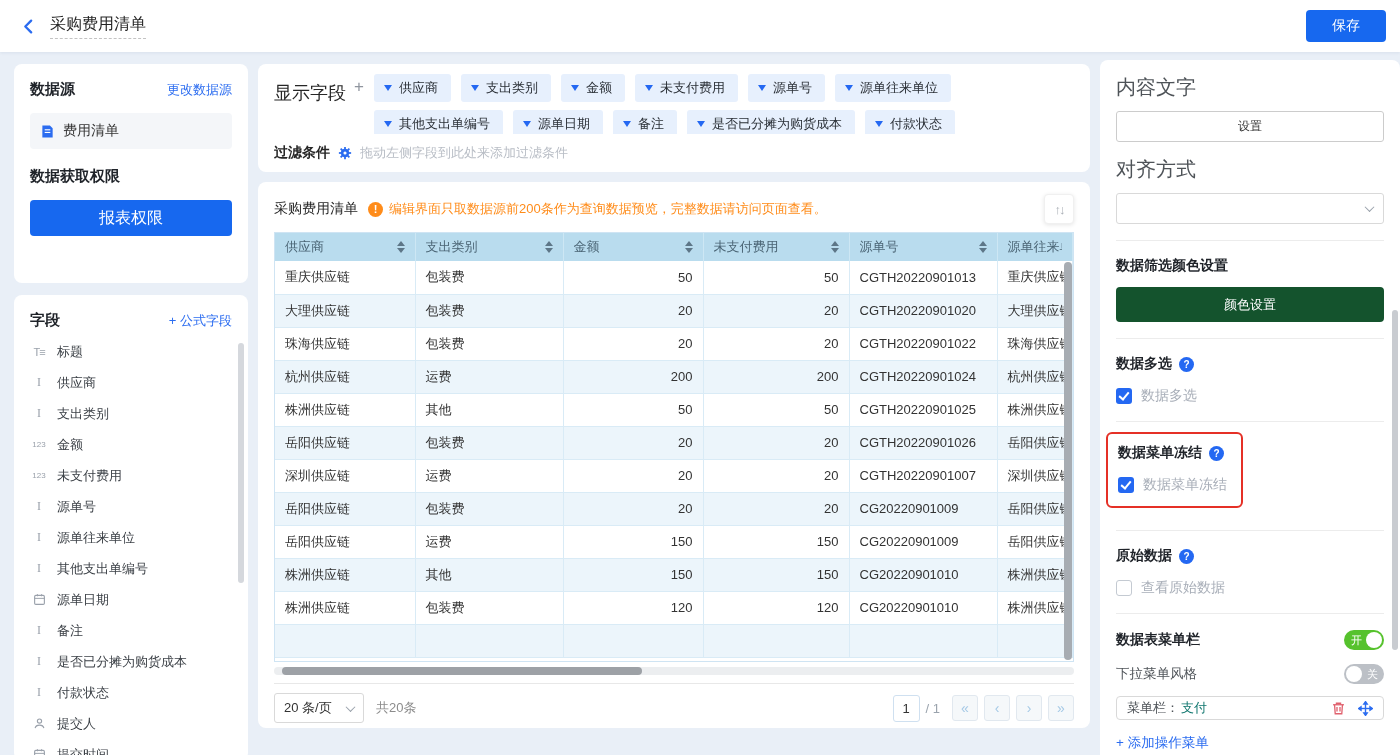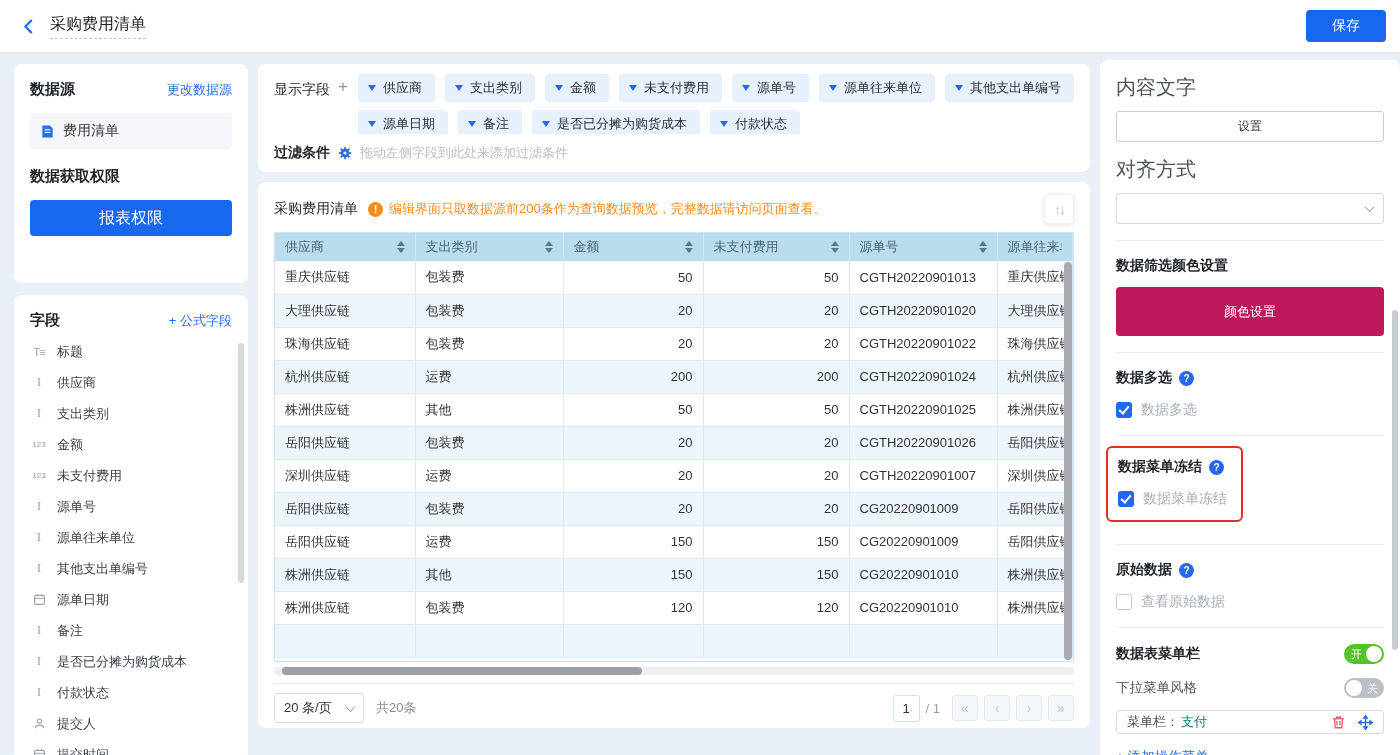--- a/index.html
+++ b/index.html
@@ -35,21 +35,21 @@
   .fi { width:18px; display:inline-flex; justify-content:center; align-items:center;
     color:#9aa1ab; flex:none; }
   .fi.t-title { font-size:11px; letter-spacing:-1px; }
   .fi.t-text { font-family:"Liberation Serif","DejaVu Serif",serif; font-size:12px; }
   .fi.t-num { font-size:8px; letter-spacing:0; }
   .fields-scroll { position:absolute; right:4px; top:48px; width:6px; height:240px;
     background:#d5d8dd; border-radius:3px; }
 
   
   .card-display { left:258px; top:64px; width:832px; min-height:60px; padding:10px 16px; display:flex; }
-  .df-label { font-size:14px; color:#262626; white-space:nowrap; margin-top:7px; }
+  .df-label { font-size:18px; color:#262626; white-space:nowrap; margin-top:7px; }
   .df-add { font-size:17px; color:#8f959e; margin:4px 10px 0 8px; cursor:pointer; line-height:1; }
   .chips { display:flex; flex-wrap:wrap; gap:8px 10px; flex:1; }
   .chip { background:#e7f0fd; border-radius:3px; padding:5px 13px 5px 10px; font-size:13px;
     color:#2a2f36; display:inline-flex; align-items:center; gap:7px; cursor:pointer; white-space:nowrap; }
   .tri-dn { width:0; height:0; border-left:4.5px solid transparent; border-right:4.5px solid transparent;
     border-top:6px solid #2468f2; }
 
   .card-filter { left:258px; top:134px; width:832px; height:38px; padding:0 16px; display:flex;
     align-items:center; gap:8px; }
   .filter-label { font-size:14px; color:#262626; font-weight:bold; }
@@ -110,21 +110,21 @@
   .rpanel { position:absolute; left:1100px; top:60px; width:300px; height:695px; background:#fff;
     border-radius:8px 8px 0 0; padding:14px 16px; overflow:hidden; }
   .rp-label { font-size:20px; color:#4e5358; margin-bottom:10px; }
   .btn-outline { width:100%; height:31px; background:#fff; border:1px solid #ccc; border-radius:3px;
     font-size:12px; color:#333; cursor:pointer; }
   .select { width:100%; height:31px; border:1px solid #d9d9d9; border-radius:3px; display:flex;
     align-items:center; padding:0 10px; cursor:pointer; }
   .select .chev { margin-left:auto; }
   .divider { border-top:1px solid #ececec; margin:16px 0; }
   .rp-title { font-size:14px; font-weight:bold; color:#1f2329; display:flex; align-items:center; gap:7px; }
-  .btn-blue { width:100%; height:49px; background:#be185d; color:#fff; border:none; border-radius:4px;
+  .btn-blue { width:100%; height:35px; background:#14532d; color:#fff; border:none; border-radius:4px;
     font-size:13px; cursor:pointer; margin-top:12px; }
   .qmark { width:15px; height:15px; border-radius:50%; background:#2468f2; color:#fff; font-size:10px;
     font-weight:bold; display:inline-flex; align-items:center; justify-content:center; cursor:pointer; flex:none; }
   .cb-row { display:flex; align-items:center; gap:9px; margin-top:14px; cursor:pointer; }
   .cb { width:16px; height:16px; border-radius:3px; position:relative; flex:none; }
   .cb.on { background:#2468f2; }
   .cb.on::after { content:""; position:absolute; left:5px; top:2px; width:4px; height:8px;
     border:solid #fff; border-width:0 2px 2px 0; transform:rotate(40deg); }
   .cb.off { background:#fff; border:1px solid #c4cad2; }
   .cb-label { font-size:14px; color:#a8aeb8; }

